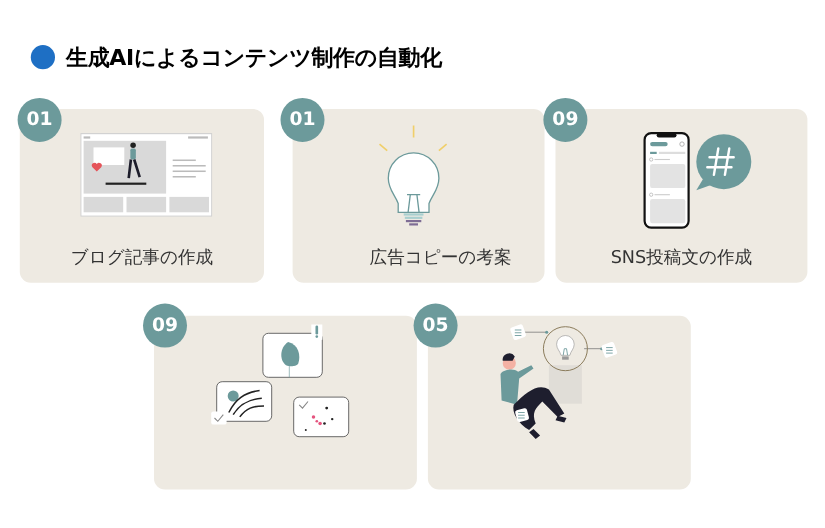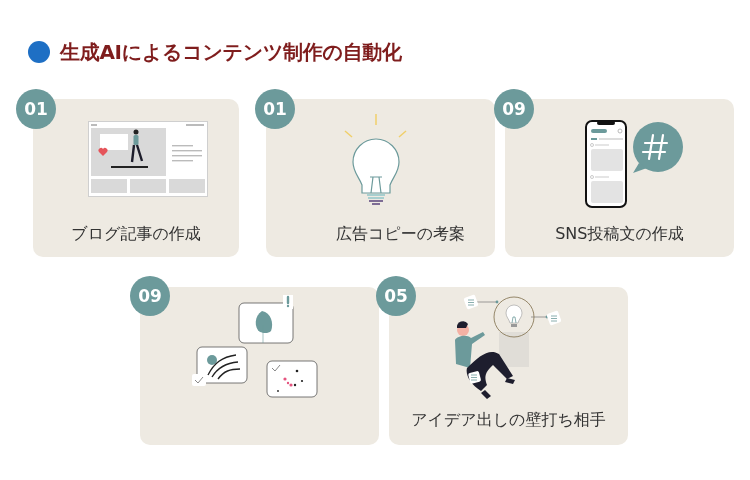--- a/index.html
+++ b/index.html
@@ -1,37 +1,37 @@
 <!DOCTYPE html>
 <html><head>
 <meta charset="utf-8">
 <style>
   * { box-sizing: border-box; margin: 0; padding: 0; }
   html, body { width: 750px; height: 480px; background: #ffffff; overflow: hidden; }
   body { position: relative; font-family: "DejaVu Sans", "Liberation Sans", sans-serif; color: #333333; }
 
   .title { position: absolute; left: 28px; top: 38px; height: 28px; display: flex; align-items: center; }
   .title-dot { width: 22px; height: 22px; border-radius: 50%; background: #1e6fc4; margin-right: 10px; }
-  .title-text { font-size: 20px; font-weight: bold; color: #7f1d1d; letter-spacing: -0.3px; white-space: nowrap; }
+  .title-text { font-size: 20px; font-weight: bold; color: #000000; letter-spacing: -0.3px; white-space: nowrap; }
 
   .card { position: absolute; background: #eeeae2; border-radius: 10px; }
   .badge { position: absolute; width: 40px; height: 40px; border-radius: 50%; background: #6c9a9b; color: #ffffff;
            font-size: 17px; font-weight: bold; display: flex; align-items: center; justify-content: center; }
   .card-label { position: absolute; left: 0; right: 0; text-align: center; font-size: 16px; color: #333333; white-space: nowrap; }
   .illus { position: absolute; }
 </style>
 </head>
 <body>
 
 <div class="title">
   <span class="title-dot"></span>
   <span class="title-text">生成AIによるコンテンツ制作の自動化</span>
 </div>
 
-<div class="card" style="left:33px; top:99px; width:206px; height:158px;padding-left:23px;">
+<div class="card" style="left:18px; top:99px; width:222px; height:158px;padding-left:23px;">
   <svg class="illus" style="left:55px; top:22px;" width="120" height="76" viewBox="0 0 120 76">
     <rect x="0.5" y="0.5" width="119" height="75" fill="#ffffff" stroke="#cfcfcf"></rect>
     <rect x="3" y="3" width="6" height="2" fill="#bbbbbb"></rect>
     <rect x="98" y="3" width="18" height="2" fill="#bbbbbb"></rect>
     <rect x="3" y="7" width="75" height="48" fill="#d9d9d9"></rect>
     <rect x="12" y="13" width="28" height="16" fill="#ffffff"></rect>
     <path d="M15 35 l-4 -4 a2.5 2.5 0 0 1 4 -3 a2.5 2.5 0 0 1 4 3 z" fill="#e5545a"></path>
     <circle cx="48" cy="11" r="2.5" fill="#222"></circle>
     <rect x="45.5" y="14" width="5" height="10" rx="1.5" fill="#6c9a9b"></rect>
     <path d="M46 24 l-2 17 M49 24 l5 16" stroke="#1d1d2b" stroke-width="2.4" fill="none"></path>
@@ -128,15 +128,14 @@
     <rect x="97" y="20" width="12" height="12" rx="2" transform="rotate(-20 103 26)" fill="#ffffff"></rect>
     <path d="M100 24 h6 M100 26.5 h6 M100 29 h6" stroke="#6c9a9b" stroke-width="0.8"></path>
     <circle cx="12" cy="38" r="6" fill="#f4b1a4"></circle>
     <path d="M6 36 a6 6 0 0 1 11 -4 l-2 4 z" fill="#1e1e2e"></path>
     <path d="M4 48 c2 -4 12 -6 16 -2 l12 -6 l2 3 l-13 9 l-2 24 l-14 -4 z" fill="#6c9a9b"></path>
     <path d="M16 76 c12 -12 22 -20 32 -14 l14 22 l-6 3 l-14 -14 c-6 6 -10 10 -6 20 l-6 6 c-10 -6 -16 -16 -14 -23 z" fill="#1e1e2e"></path>
     <path d="M56 86 l8 2 l-2 4 l-8 -2 z M34 98 l6 6 l-4 3 l-6 -6 z" fill="#1e1e2e"></path>
     <rect x="18" y="80" width="11" height="11" rx="2" transform="rotate(-15 23 85)" fill="#ffffff"></rect>
     <path d="M20 83 h6 M20 85.5 h6 M20 88 h6" stroke="#6c9a9b" stroke-width="0.8"></path>
   </svg>
-  <div class="card-label" style="top:123px;">アイデア出しの壁打ち相手</div>
 </div>
 <div class="badge" style="left:376px; top:276px;">05</div>
 
 </body></html>

